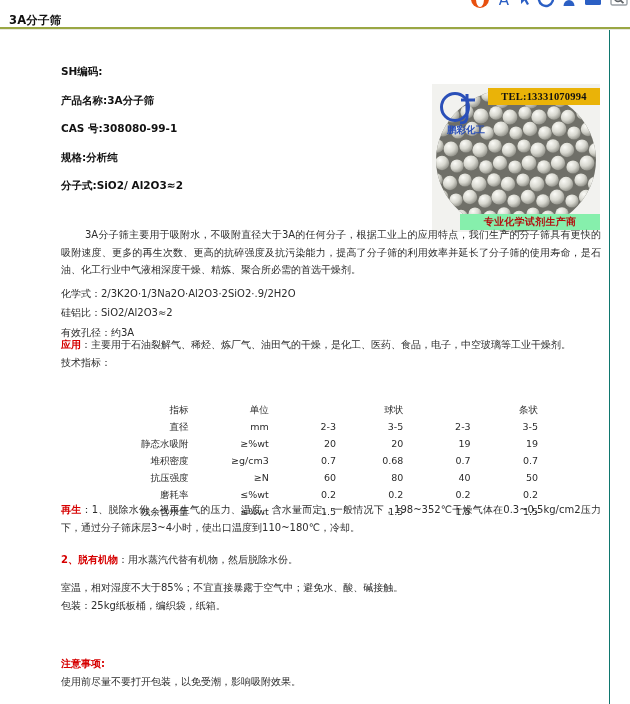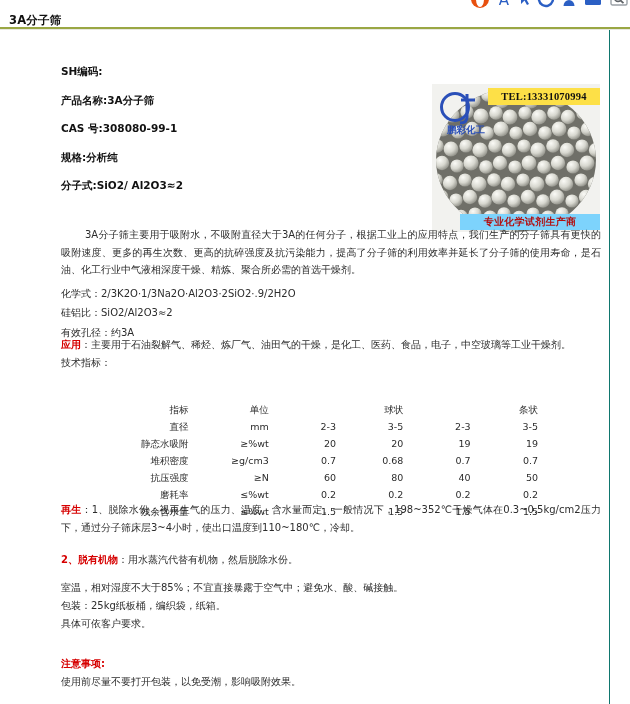--- a/index.html
+++ b/index.html
@@ -29,31 +29,31 @@
 
   
   .specs{position:absolute;left:61px;top:35px;width:330px;}
   .spec-line{font-size:10.5px;font-weight:bold;color:#111;margin-bottom:15.5px;line-height:13px;white-space:nowrap;}
   .spec-line .val{font-weight:bold;}
 
   
   .prodimg{position:absolute;left:432px;top:54px;width:168px;height:148px;overflow:hidden;background:#cfcfc9;}
   .prodimg .photo{position:absolute;inset:0;}
   .tel-band{
-    position:absolute;left:56px;top:4px;width:112px;height:17px;background:#fde047;
+    position:absolute;left:56px;top:4px;width:112px;height:17px;background:#eab308;
     display:flex;align-items:center;justify-content:center;
   }
   .tel-band span{font-family:"Liberation Serif","DejaVu Serif",serif;font-size:10.5px;font-weight:bold;color:#111;letter-spacing:.2px;}
   .logo-mark{position:absolute;left:5px;top:3px;width:50px;height:46px;}
   .logo-text{
     position:absolute;left:3px;top:40px;width:62px;height:13px;
     font-size:9.5px;font-weight:bold;color:#2a4fb8;letter-spacing:0px;text-align:center;
   }
   .bottom-band{
-    position:absolute;left:28px;bottom:2px;width:140px;height:16px;background:#7dd3fc;
+    position:absolute;left:28px;bottom:2px;width:140px;height:16px;background:#86efac;
     display:flex;align-items:center;justify-content:center;
   }
   .bottom-band span{font-size:10px;font-weight:bold;color:#b31010;letter-spacing:.3px;}
 
   
   .prose{position:absolute;left:61px;top:196px;width:540px;}
   .sec-title{font-size:10.5px;font-weight:bold;color:#111;margin:0 0 6px 0;}
   .para{font-size:10px;line-height:17.5px;color:#2c2c2c;text-align:justify;margin:0;}
   .para.indent{text-indent:24px;}
   .formula{font-size:10px;line-height:19.5px;color:#2c2c2c;margin:0;}
@@ -358,21 +358,20 @@
       <p><span class="hd">再生</span><span>：1、脱除水份：视再生气的压力、温度、含水量而定。一般情况下，198~352℃干燥气体在0.3~0.5kg/cm2压力下，通过分子筛床层3~4小时，使出口温度到110~180℃，冷却。</span></p>
     </div>
 
     <div class="blk" style="top:521px;">
       <p><span class="hd">2、脱有机物</span><span>：用水蒸汽代替有机物，然后脱除水份。</span></p>
     </div>
 
     <div class="blk" style="top:549px;">
       <p>室温，相对湿度不大于85%；不宜直接暴露于空气中；避免水、酸、碱接触。</p>
       <p>包装：25kg纸板桶，编织袋，纸箱。</p>
-      <p>具体可依客户要求。</p>
     </div>
 
     <div class="blk" style="top:625px;">
       <p class="hd">注意事项:</p>
       <p>使用前尽量不要打开包装，以免受潮，影响吸附效果。</p>
     </div>
 
   </div>
 </div>
 

